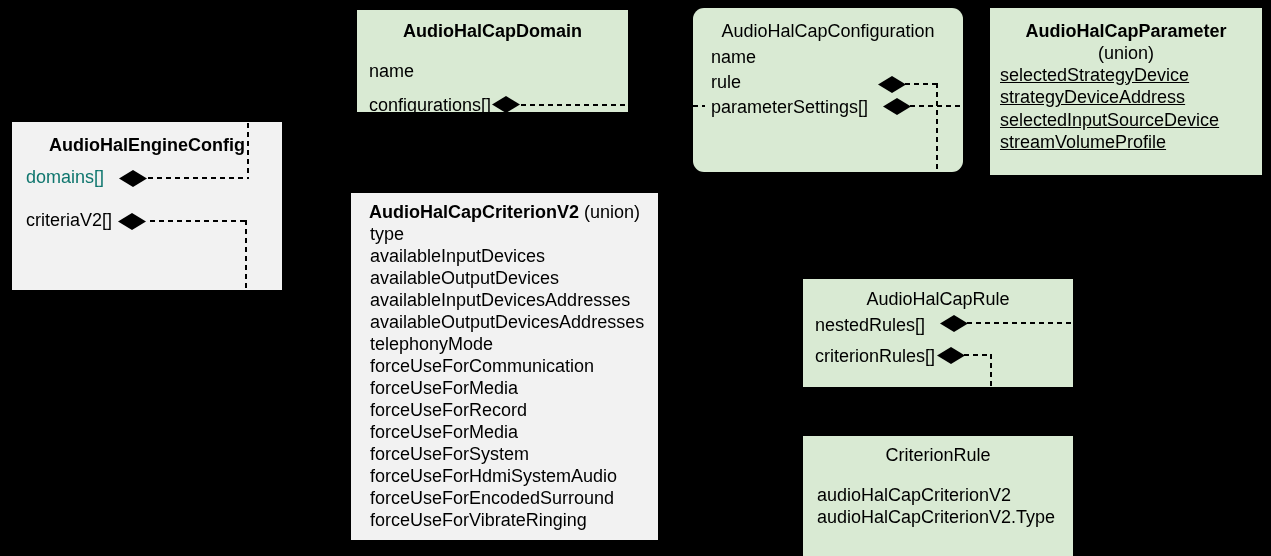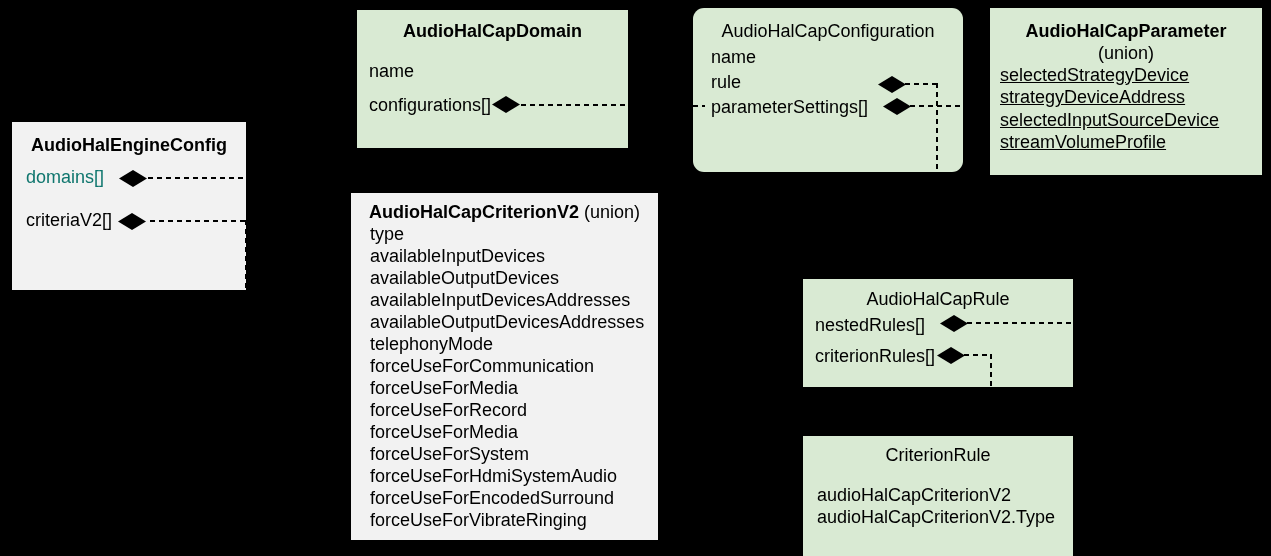--- a/index.html
+++ b/index.html
@@ -30,25 +30,25 @@
     line-height: 22px;
   }
   .fields { display: flex; flex-direction: column; }
   .frow {
     display: flex;
     align-items: center;
     font-size: 18px;
     white-space: nowrap;
   }
   
-  #box-engine-config      { left: 12px;  top: 122px; width: 234px; height: 168px; }
+  #box-engine-config      { left: 12px;  top: 122px; width: 270px; height: 168px; }
   #box-engine-config .title { margin-top: 12px; }
   #box-engine-config .frow  { height: 43px; padding-left: 14px; }
 
-  #box-cap-domain         { left: 357px; top: 10px;  width: 271px; height: 138px; }
+  #box-cap-domain         { left: 357px; top: 10px;  width: 271px; height: 102px; }
   #box-cap-domain .title  { margin-top: 10px; }
   #box-cap-domain .fields { padding-top: 12px; }
   #box-cap-domain .frow   { height: 34px; padding-left: 12px; }
 
   #box-cap-configuration  { left: 693px; top: 8px;   width: 270px; height: 164px; border-radius: 11px; }
   #box-cap-configuration .title  { margin-top: 12px; }
   #box-cap-configuration .fields { padding-top: 3px; }
   #box-cap-configuration .frow   { height: 25px; padding-left: 18px; }
 
   #box-cap-parameter      { left: 990px; top: 8px;   width: 272px; height: 167px; }

